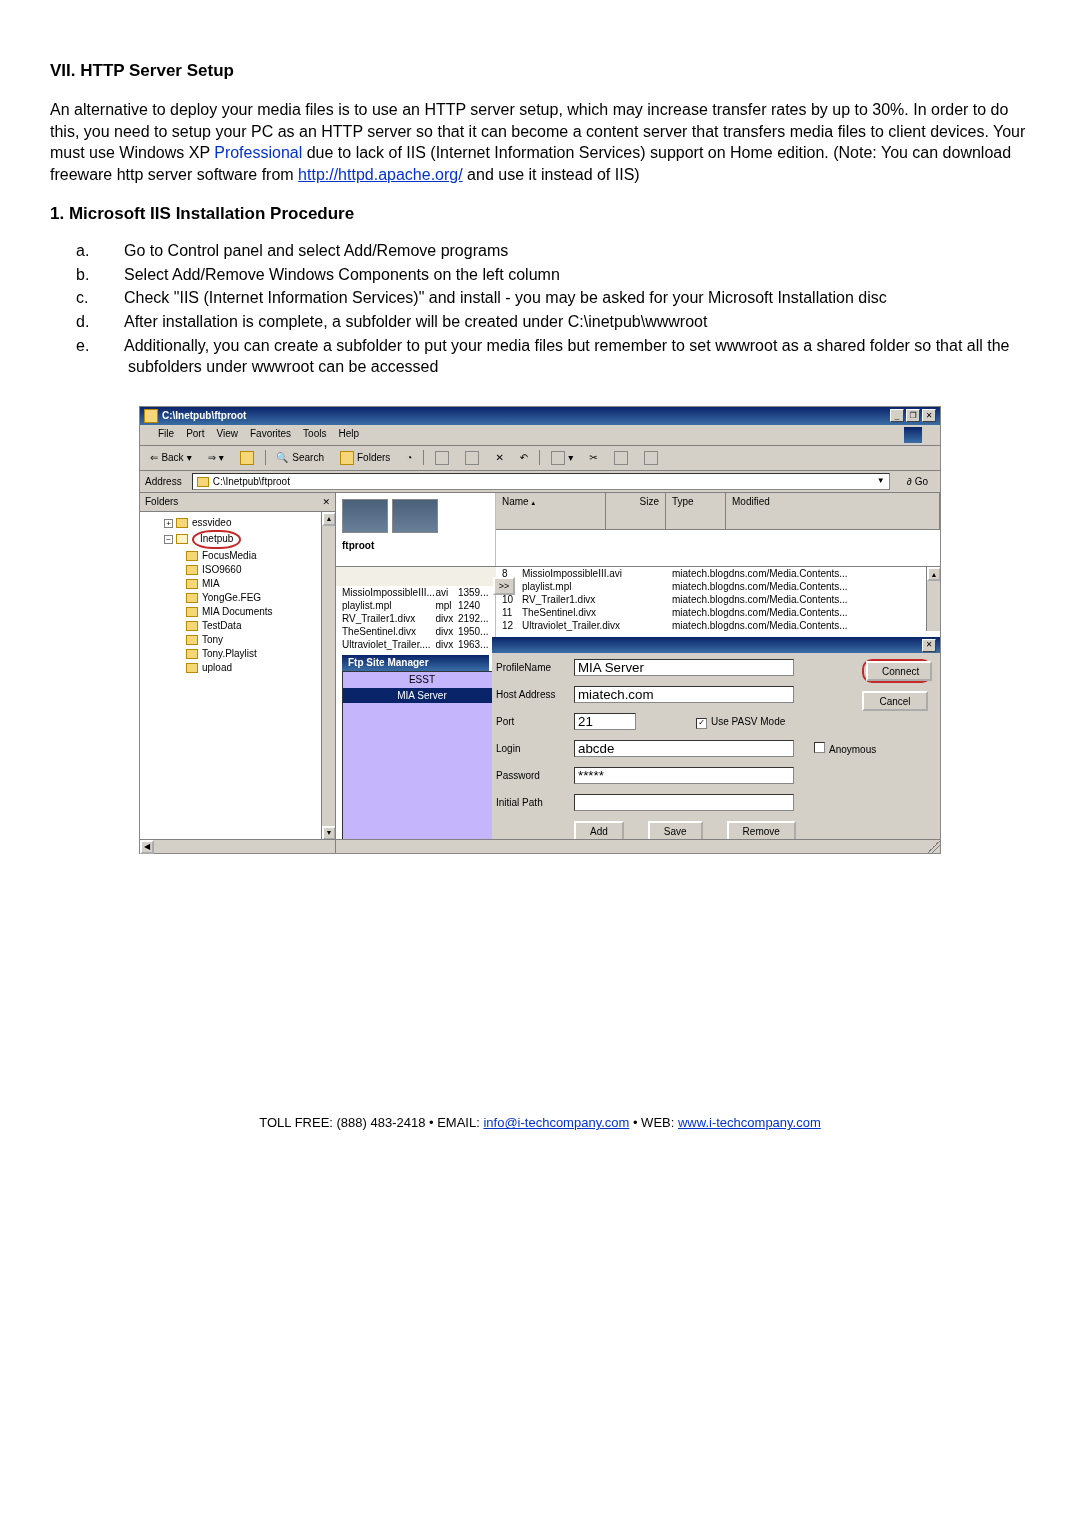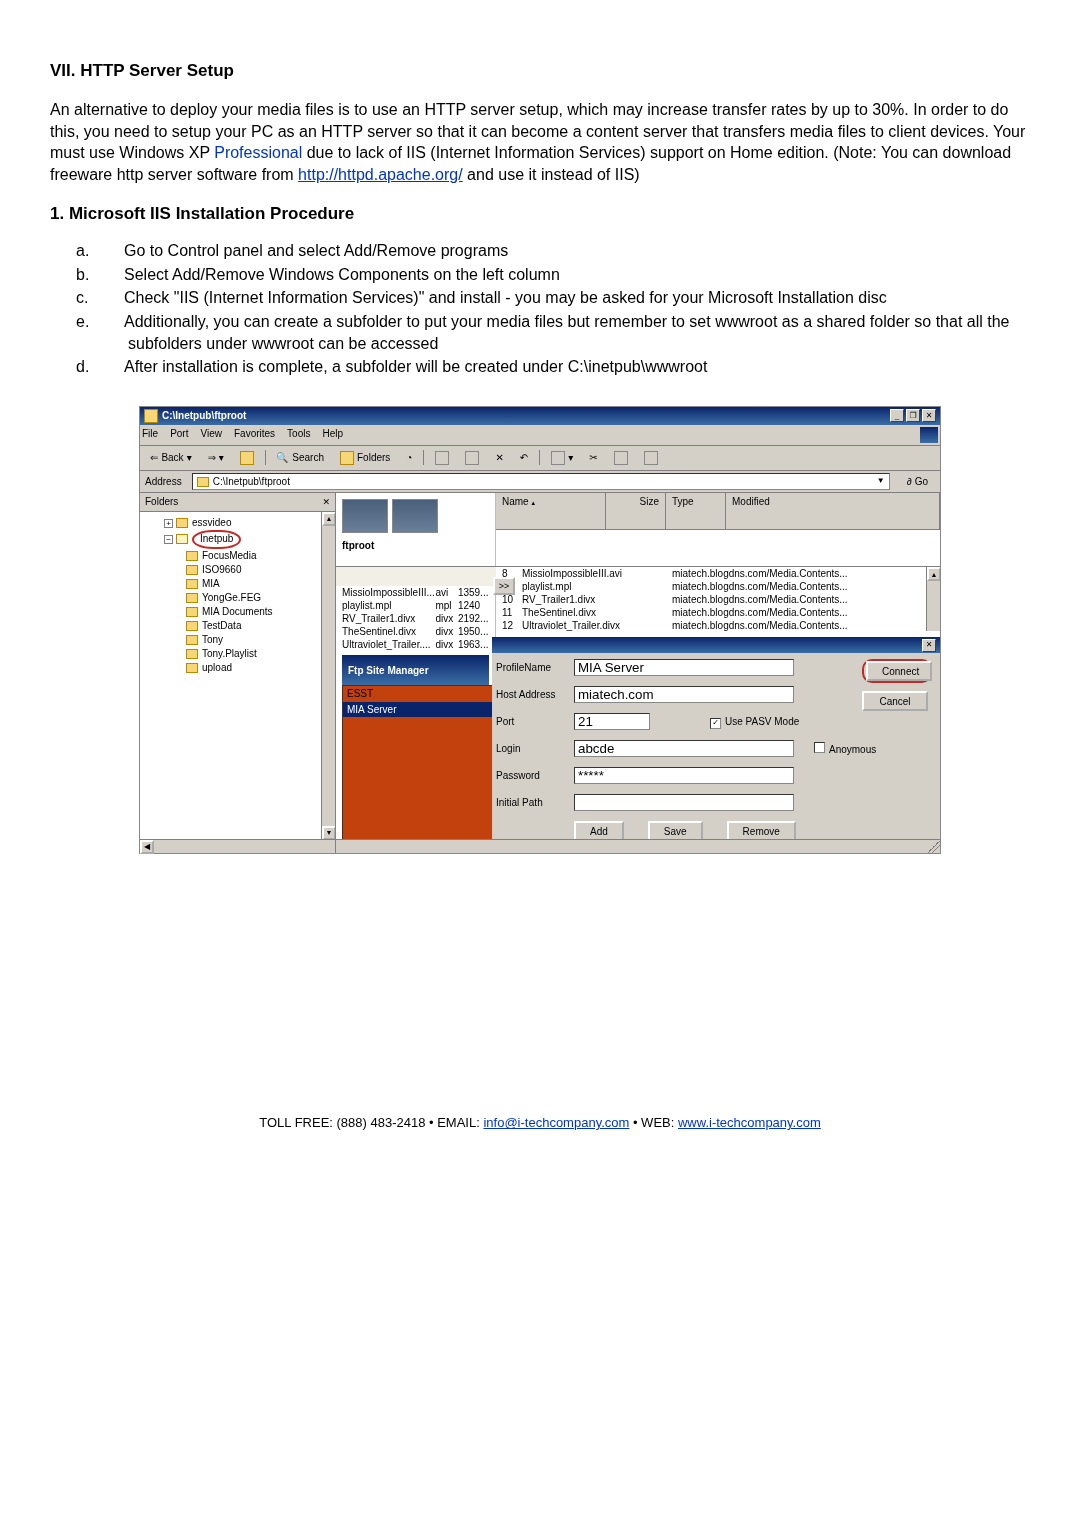--- a/index.html
+++ b/index.html
@@ -11,21 +11,21 @@
   span.bluetxt { color: #0033cc; }
   ol.letters { list-style: none; margin-left: 52px; }
   ol.letters li { margin-bottom: 2px; padding-left: 26px; text-indent: -26px; }
   ol.letters li .lbl { display: inline-block; width: 22px; }
   .screenshot { margin: 28px auto 0 auto; width: 802px; background: #f2f0e6; border: 1px solid #888; font-family: Tahoma, Arial, sans-serif; font-size: 10px; color: #000; }
   
   .titlebar { background: linear-gradient(#0a246a, #3a6ea5); color:#fff; height:18px; display:flex; align-items:center; padding:0 4px; justify-content:space-between; }
   .titlebar .left { display:flex; align-items:center; gap:4px; }
   .titlebar .caps { display:flex; gap:2px; }
   .cap-btn { width:14px; height:13px; background:#d4d0c8; border:1px solid #fff; border-right-color:#404040; border-bottom-color:#404040; color:#000; font-size:8px; display:flex; align-items:center; justify-content:center; line-height:1; }
-  .menubar { background:#d4d0c8; padding:2px 2px; border-bottom:1px solid #808080; display:flex; gap:12px; }
+  .menubar { background:#d4d0c8; padding:2px 18px; border-bottom:1px solid #808080; display:flex; gap:12px; }
   .menubar span { }
   .toolbar { background:#d4d0c8; padding:3px 5px; border-bottom:1px solid #808080; display:flex; align-items:center; gap:6px; }
   .tb-btn { padding:1px 4px; border:1px solid #d4d0c8; font-size:10px; display:inline-flex; align-items:center; gap:3px; }
   .tb-sep { width:1px; height:15px; background:#808080; display:inline-block; }
   .sq { width:14px; height:14px; display:inline-block; background:#d4d0c8; border:1px solid #888; }
   .addrrow { background:#d4d0c8; border-bottom:1px solid #808080; display:flex; align-items:center; padding:2px 5px; gap:10px; }
   .addrfield { flex:1; background:#fff; border:1px inset #888; padding:1px 4px; display:flex; align-items:center; gap:4px; height:17px; }
   .go-btn { padding:1px 6px; }
   .workarea { display:flex; height: 360px; }
   .folders { width:196px; background:#fff; border-right:1px solid #808080; display:flex; flex-direction:column; }
@@ -52,23 +52,23 @@
   .filecol1 .row { display:flex; white-space:nowrap; line-height:13px; }
   .filecol1 .row .c1 { width:108px; overflow:hidden; }
   .filecol1 .row .c2 { width:26px; }
   .filecol1 .row .c3 { width:36px; }
   .filecolR { flex:1; background:#fff; padding:0 6px; font-size:10px; position:relative; }
   .filecolR .row { display:flex; white-space:nowrap; line-height:13px; }
   .filecolR .row .d1 { width:20px; }
   .filecolR .row .d2 { width:150px; overflow:hidden; }
   .filecolR .row .d3 { flex:1; }
   .xfer-btn { position:absolute; left:-3px; top:10px; width:22px; height:18px; background:#d4d0c8; border:2px outset #fff; font-size:9px; display:flex; align-items:center; justify-content:center; z-index:4; }
-  .ftp-title { background:linear-gradient(#0a246a,#3a6ea5); color:#fff; padding:1px 6px; display:flex; justify-content:space-between; align-items:center; height:30px; font-weight:bold; }
+  .ftp-title { background:linear-gradient(#0a246a,#3a6ea5); color:#fff; padding:1px 6px; display:flex; justify-content:space-between; height:16px; font-weight:bold; }
   .ftp-body { display:flex; height:220px; background:#d4d0c8; position:relative; }
-  .sites { width:160px; background:#c2410c; border:1px inset #888; margin:4px; font-size:10px; }
+  .sites { width:160px; background:#c4b5fd; border:1px inset #888; margin:4px; font-size:10px;text-align:center; }
   .sites .sel { background:#0a246a; color:#fff; padding:1px 4px; }
   .sites .item { padding:1px 4px; }
   .form { flex:1; padding:6px 10px 6px 4px; font-size:10px; }
   .frow { display:flex; align-items:center; margin-bottom:10px; }
   .frow .flab { width:78px; }
   .finput { background:#fff; border:1px inset #888; height:17px; padding:1px 3px; width:150px; }
   .winbtn { height:20px; padding:0 14px; background:#d4d0c8; border:2px outset #fff; font-size:10px; }
   .cbox { width:11px; height:11px; background:#fff; border:1px inset #888; display:inline-flex; align-items:center; justify-content:center; font-size:8px; margin-right:4px; }
   .rbtns { position:absolute; right:8px; top:6px; width:70px; display:flex; flex-direction:column; gap:8px; }
   .red-ring { border:2px solid #c62828; border-radius:10px; padding:0 2px; display:inline-block; }
@@ -87,22 +87,22 @@
 <p class="body-para">
   <span>An alternative to deploy your media files is to use an HTTP server setup, which may increase transfer rates by up to 30%. In order to do this, you need to setup your PC as an HTTP server so that it can become a content server that transfers media files to client devices. Your must use Windows XP </span><span class="bluetxt">Professional</span><span> due to lack of IIS (Internet Information Services) support on Home edition. (Note: You can download freeware http server software from </span><a class="link" href="#">http://httpd.apache.org/</a><span> and use it instead of IIS)</span>
 </p>
 
 <h4>1. Microsoft IIS Installation Procedure</h4>
 
 <ol class="letters">
   <li><span class="lbl">a.</span><span>Go to Control panel and select Add/Remove programs</span></li>
   <li><span class="lbl">b.</span><span>Select Add/Remove Windows Components on the left column</span></li>
   <li><span class="lbl">c.</span><span>Check "IIS (Internet Information Services)" and install - you may be asked for your Microsoft Installation disc</span></li>
+  <li><span class="lbl">d.</span><span>After installation is complete, a subfolder will be created under C:\inetpub\wwwroot</span></li>
   <li><span class="lbl">e.</span><span>Additionally, you can create a subfolder to put your media files but remember to set wwwroot as a shared folder so that all the subfolders under wwwroot can be accessed</span></li>
-  <li><span class="lbl">d.</span><span>After installation is complete, a subfolder will be created under C:\inetpub\wwwroot</span></li>
 </ol>
 
 <div class="screenshot">
 
   <div class="titlebar">
     <div class="left">
       <span class="sq" style="background:#f5d77a;border-color:#b88a00;"></span>
       <span style="font-weight:bold;">C:\Inetpub\ftproot</span>
     </div>
     <div class="caps">
@@ -290,21 +290,21 @@
               <div class="frow">
                   <span class="flab">ProfileName</span>
                   <input class="finput" style="width: 220px;" value="MIA Server">
                 </div>
               <div class="frow">
                   <span class="flab">Host Address</span>
                   <input class="finput" style="width: 220px;" value="miatech.com">
                 </div>
               <div class="frow">
                   <span class="flab">Port</span>
-                  <input class="finput" style="width: 76px;" value="21">
+                  <input class="finput" style="width: 62px;" value="21">
                   <span style="margin-left:60px;"><span class="cbox">✓</span><span>Use PASV Mode</span></span>
                 </div>
               <div class="frow">
                   <span class="flab">Login</span>
                   <input class="finput" style="width: 220px;" value="abcde">
                   <span style="margin-left:20px;"><span class="cbox"></span><span>Anoymous</span></span>
                 </div>
               <div class="frow">
                   <span class="flab">Password</span>
                   <input class="finput" style="width: 220px;" value="*****">

